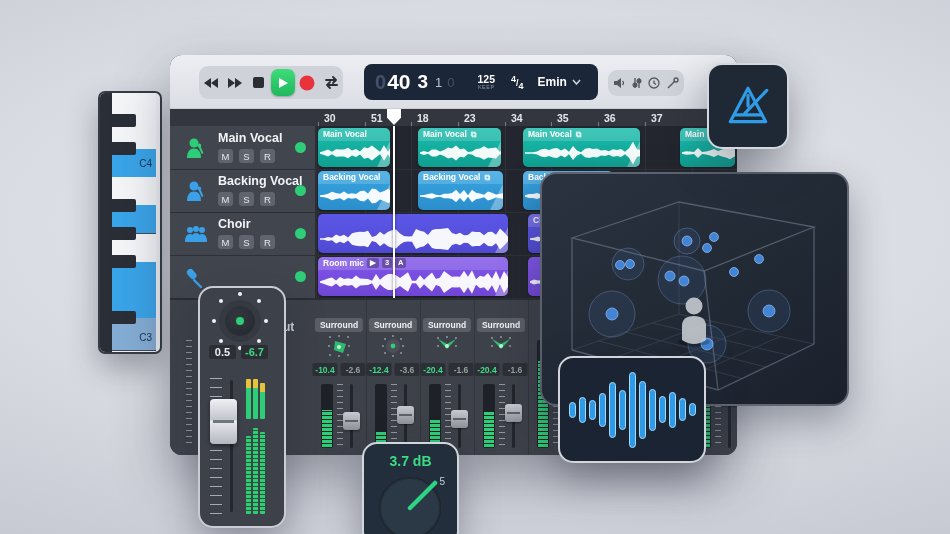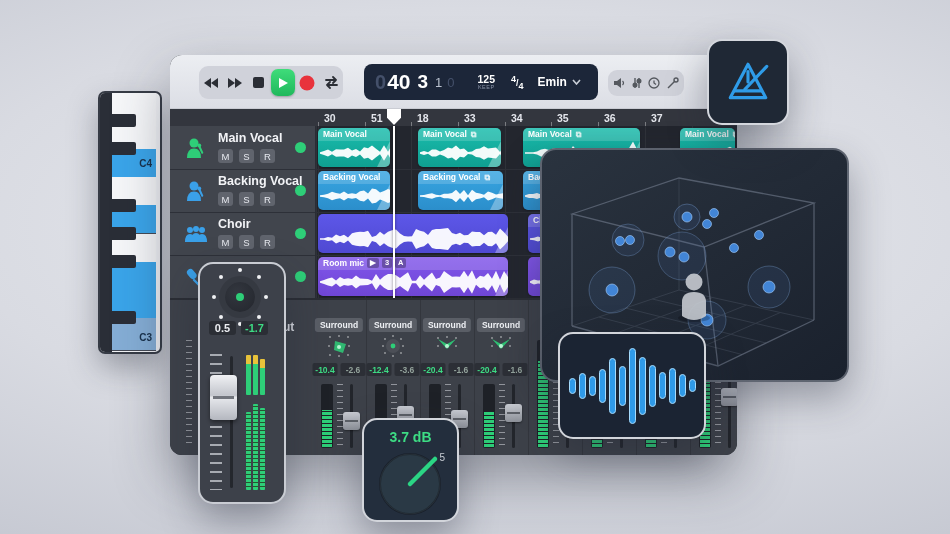--- a/index.html
+++ b/index.html
@@ -1,20 +1,20 @@
 <!DOCTYPE html>
 <html><head>
 <meta charset="utf-8">
 <style>
   html,body{margin:0;padding:0;background:#c7cad3;}
   #stage{position:relative;width:950px;height:534px;overflow:hidden;
     font-family:"Liberation Sans",sans-serif;
     background:radial-gradient(ellipse 120% 90% at 50% 42%, #e7e9ee 0%, #d9dbe2 45%, #c2c5cf 85%, #aeb1bc 100%);}
   .abs{position:absolute;}
-  .card{position:absolute;border-radius:15px;box-shadow:0 16px 38px rgba(35,40,55,.38);}
+  .card{position:absolute;border-radius:15px;box-shadow:0 16px 38px rgba(35,40,55,.38);margin-top:24px;}
   
   #win{left:170px;top:55px;width:567px;height:400px;border-radius:12px;overflow:hidden;
        box-shadow:0 22px 55px rgba(35,40,55,.42);background:#23262e;}
   #chrome{position:absolute;left:0;top:0;width:100%;height:53px;background:linear-gradient(#eceef2,#dcdee5);}
   .pill{position:absolute;display:flex;align-items:center;background:#d0d2da;border-radius:9px;}
   .tbtn{display:flex;align-items:center;justify-content:center;width:26px;height:26px;cursor:pointer;}
   #playbtn{width:27px;height:27px;border-radius:7px;background:linear-gradient(#3fdc7a,#1fb85c);
      display:flex;align-items:center;justify-content:center;box-shadow:0 1px 2px rgba(0,0,0,.25);}
   #lcd{position:absolute;left:194px;top:9px;width:234px;height:36px;background:#1c2639;border-radius:8px;
      display:flex;align-items:center;color:#fff;}
@@ -100,21 +100,21 @@
   #knobtick{position:absolute;right:12px;top:32px;color:#c8cdd4;font-size:10px;}
   #metrocard{left:707px;top:39px;width:78px;height:82px;background:#1f2835;border:2.5px solid #d4d7dd;
      display:flex;align-items:center;justify-content:center;}
   
   #piano{left:98px;top:91px;width:60px;height:259px;background:#f2f3f6;border:2px solid #363b45;border-radius:7px;
      overflow:hidden;box-shadow:0 14px 30px rgba(35,40,55,.35);}
   #pstrip{position:absolute;left:0;top:0;width:12px;height:100%;background:#2a2e37;}
   .pkey{position:absolute;left:12px;width:44px;height:28.1px;border-bottom:1.5px solid #454a55;cursor:pointer;}
   .pkey.blue{background:#3aa5ea;} .pkey.lblue{background:#85aed6;} .pkey.white{background:#f6f7f9;}
   .bkey{position:absolute;left:12px;width:24px;height:13px;background:#2a2e37;border-radius:0 2px 2px 0;cursor:pointer;}
-  .plabel{position:absolute;right:4px;font-size:10px;font-weight:bold;color:#17304a;}
+  .plabel{position:absolute;right:4px;font-size:10px;font-weight:normal;color:#17304a;}
 </style>
 </head>
 <body>
 
 <div id="stage">
 
   <div id="piano" class="abs">
     <div id="pstrip"></div>
     <div class="pkey white" style="top:0"></div>
     <div class="pkey white" style="top:28.1px"></div>
@@ -208,21 +208,21 @@
           <path d="M2,11 L9,4"></path>
             <circle cx="10" cy="3" r="2"></circle>
           </svg>
       </div>
     </div>
 
     <div id="ruler">
       <span class="barnum" style="left:154px">30</span>
       <span class="barnum" style="left:201px">51</span>
       <span class="barnum" style="left:247px">18</span>
-      <span class="barnum" style="left:294px">33</span>
+      <span class="barnum" style="left:294px">23</span>
       <span class="barnum" style="left:341px">34</span>
       <span class="barnum" style="left:387px">35</span>
       <span class="barnum" style="left:434px">36</span>
       <span class="barnum" style="left:481px">37</span>
       <span class="bartick" style="left:148px"></span>
         <span class="bartick" style="left:195px"></span>
       <span class="bartick" style="left:241px"></span>
         <span class="bartick" style="left:288px"></span>
       <span class="bartick" style="left:335px"></span>
         <span class="bartick" style="left:381px"></span>
@@ -523,21 +523,21 @@
       <span class="ringdot" style="left:38px;top:4px"></span>
         <span class="ringdot" style="left:57px;top:11px"></span>
       <span class="ringdot" style="left:64px;top:31px"></span>
         <span class="ringdot" style="left:57px;top:51px"></span>
       <span class="ringdot" style="left:38px;top:58px"></span>
         <span class="ringdot" style="left:19px;top:51px"></span>
       <span class="ringdot" style="left:12px;top:31px"></span>
         <span class="ringdot" style="left:19px;top:11px"></span>
     </div>
     <span class="cschip" style="left:9px;width:27px;color:#eceef2;">0.5</span>
-    <span class="cschip" style="left:41px;width:27px;color:#3ddc84;">-1.7</span>
+    <span class="cschip" style="left:41px;width:27px;color:#3ddc84;">-6.7</span>
     <div id="csticks"></div>
     <div id="csslot"></div>
     <div id="cscap"></div>
     <div class="mtr" style="left:46px;top:91px;height:40px;">
       <div class="mbar peak" style="height:40px"></div>
         <div class="mbar peak" style="height:40px"></div>
         <div class="mbar peak" style="height:36px"></div>
     </div>
     <div class="mtr" style="left:46px;top:136px;height:90px;">
       <div class="mbar" style="height:78px"></div>

